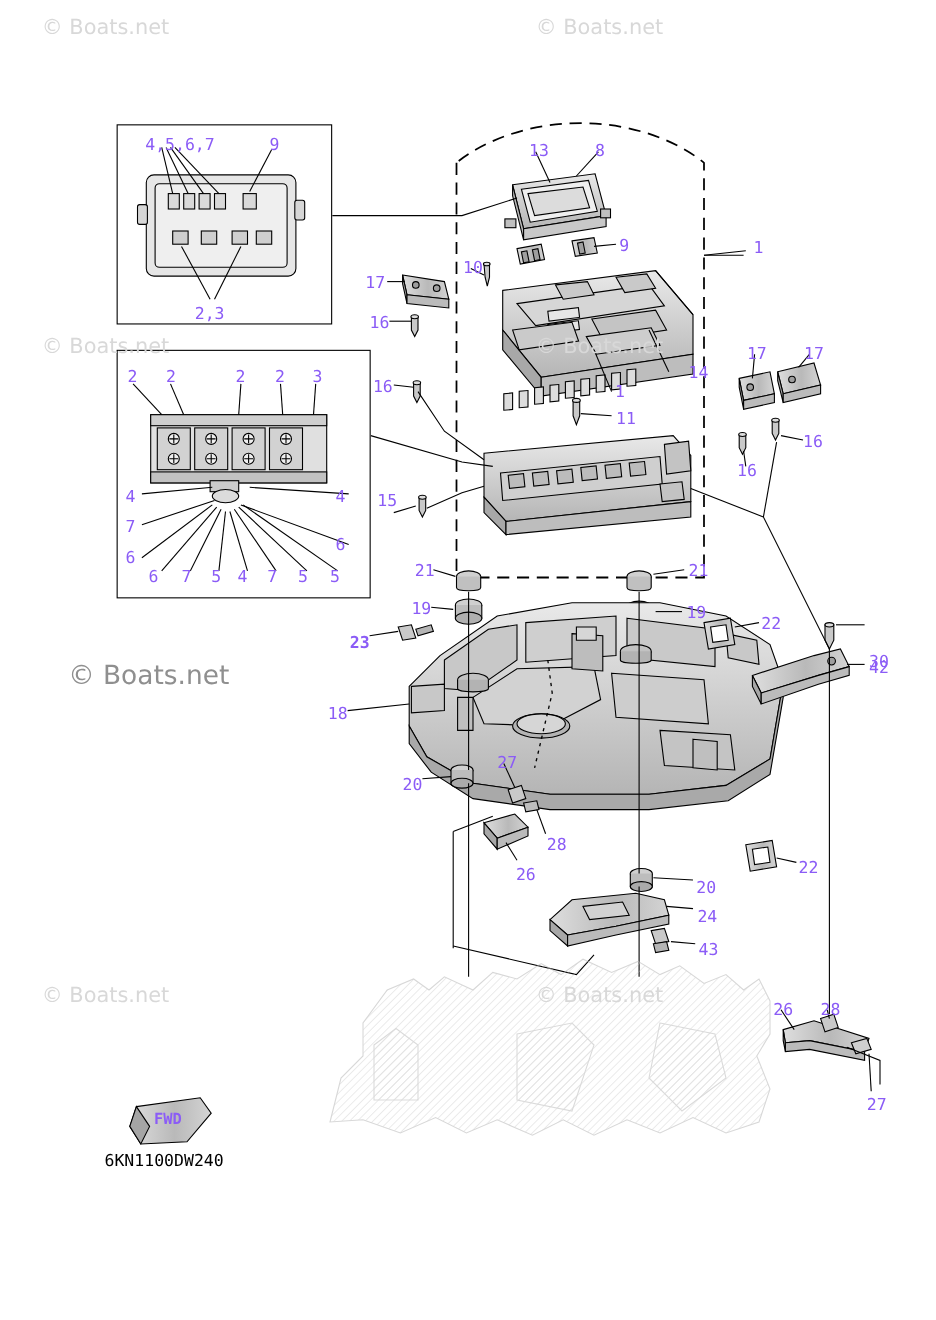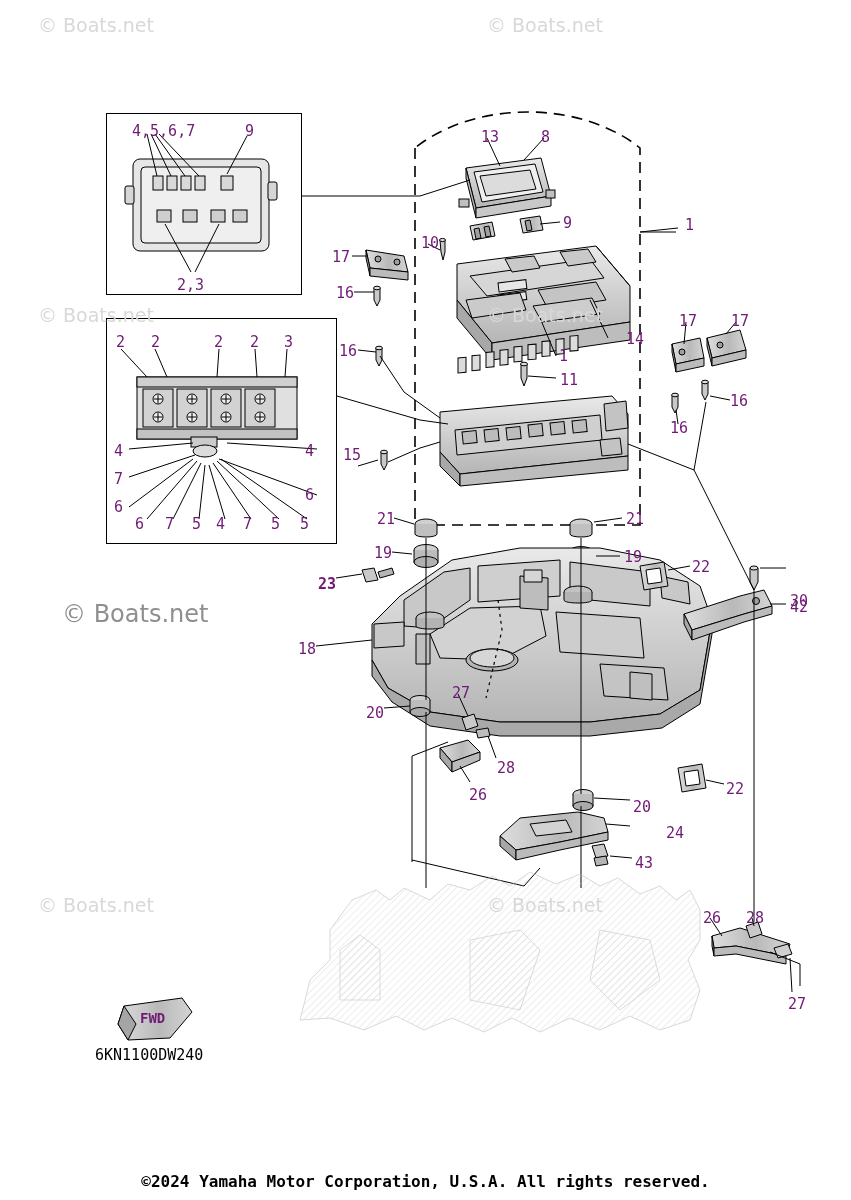--- a/index.html
+++ b/index.html
@@ -35,21 +35,21 @@
     color: #8f8f8f;
     font-family: "DejaVu Sans", "Liberation Sans", sans-serif;
     font-size: 24px;
     white-space: nowrap;
   }
   
   .lbl {
     position: absolute;
     font-family: "DejaVu Sans Mono", "Liberation Mono", monospace;
     font-size: 15px;
-    color: #701a75;
+    color: #8b5cf6;
     white-space: nowrap;
     letter-spacing: 0px;
   }
   
   .inset {
     position: absolute;
     border: 1.5px solid #000;
     background: #ffffff;
     box-sizing: border-box;
   }
@@ -551,30 +551,29 @@
   <div class="lbl" style="left:790px; top:592px;">30</div>
   <div class="lbl" style="left:790px; top:598px;">42</div>
   <div class="lbl" style="left:318px; top:575px;font-weight:bold;">23</div>
   <div class="lbl" style="left:298px; top:640px;text-align:right;">18</div>
   <div class="lbl" style="left:366px; top:704px;">20</div>
   <div class="lbl" style="left:452px; top:684px;">27</div>
   <div class="lbl" style="left:497px; top:759px;">28</div>
   <div class="lbl" style="left:469px; top:786px;">26</div>
   <div class="lbl" style="left:726px; top:780px;">22</div>
   <div class="lbl" style="left:633px; top:798px;">20</div>
-  <div class="lbl" style="left:634px; top:824px;margin-left:32px;">24</div>
+  <div class="lbl" style="left:634px; top:824px;">24</div>
   <div class="lbl" style="left:635px; top:854px;">43</div>
   <div class="lbl" style="left:703px; top:909px;">26</div>
   <div class="lbl" style="left:746px; top:909px;">28</div>
   <div class="lbl" style="left:788px; top:995px;">27</div>
 
   <div class="wm" style="left:38px;  top:14px;">© Boats.net</div>
   <div class="wm" style="left:487px; top:14px;">© Boats.net</div>
   <div class="wm" style="left:38px;  top:304px;">© Boats.net</div>
   <div class="wm" style="left:487px; top:304px;">© Boats.net</div>
   <div class="wm" style="left:38px;  top:894px;">© Boats.net</div>
   <div class="wm" style="left:487px; top:894px;">© Boats.net</div>
   <div class="wm-big" style="left:62px; top:600px;">© Boats.net</div>
 
   <div class="diagcode">6KN1100DW240</div>
-  <div class="copyright">©2024 Yamaha Motor Corporation, U.S.A. All rights reserved.</div>
 
 </div>
 
 </body></html>

